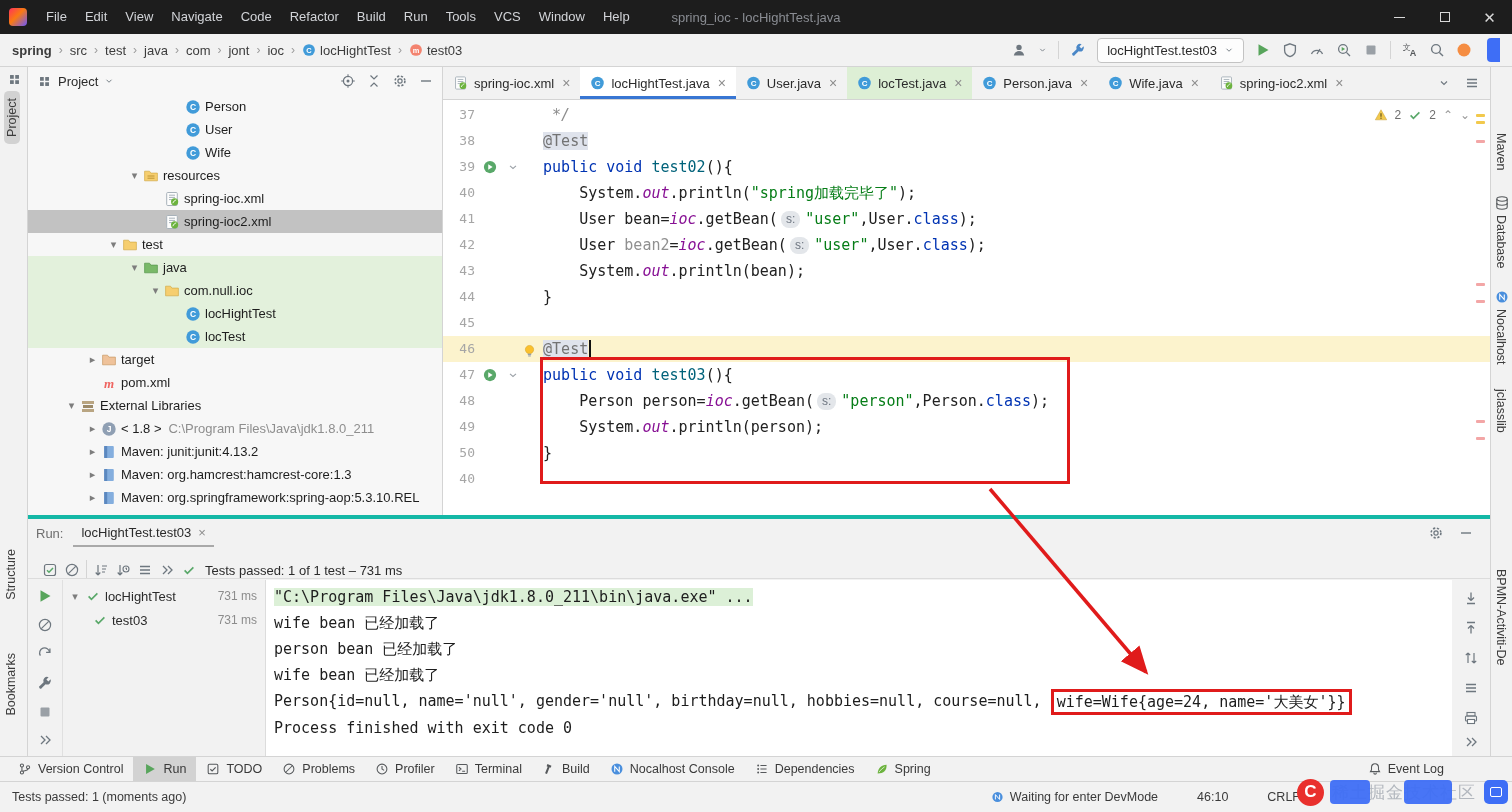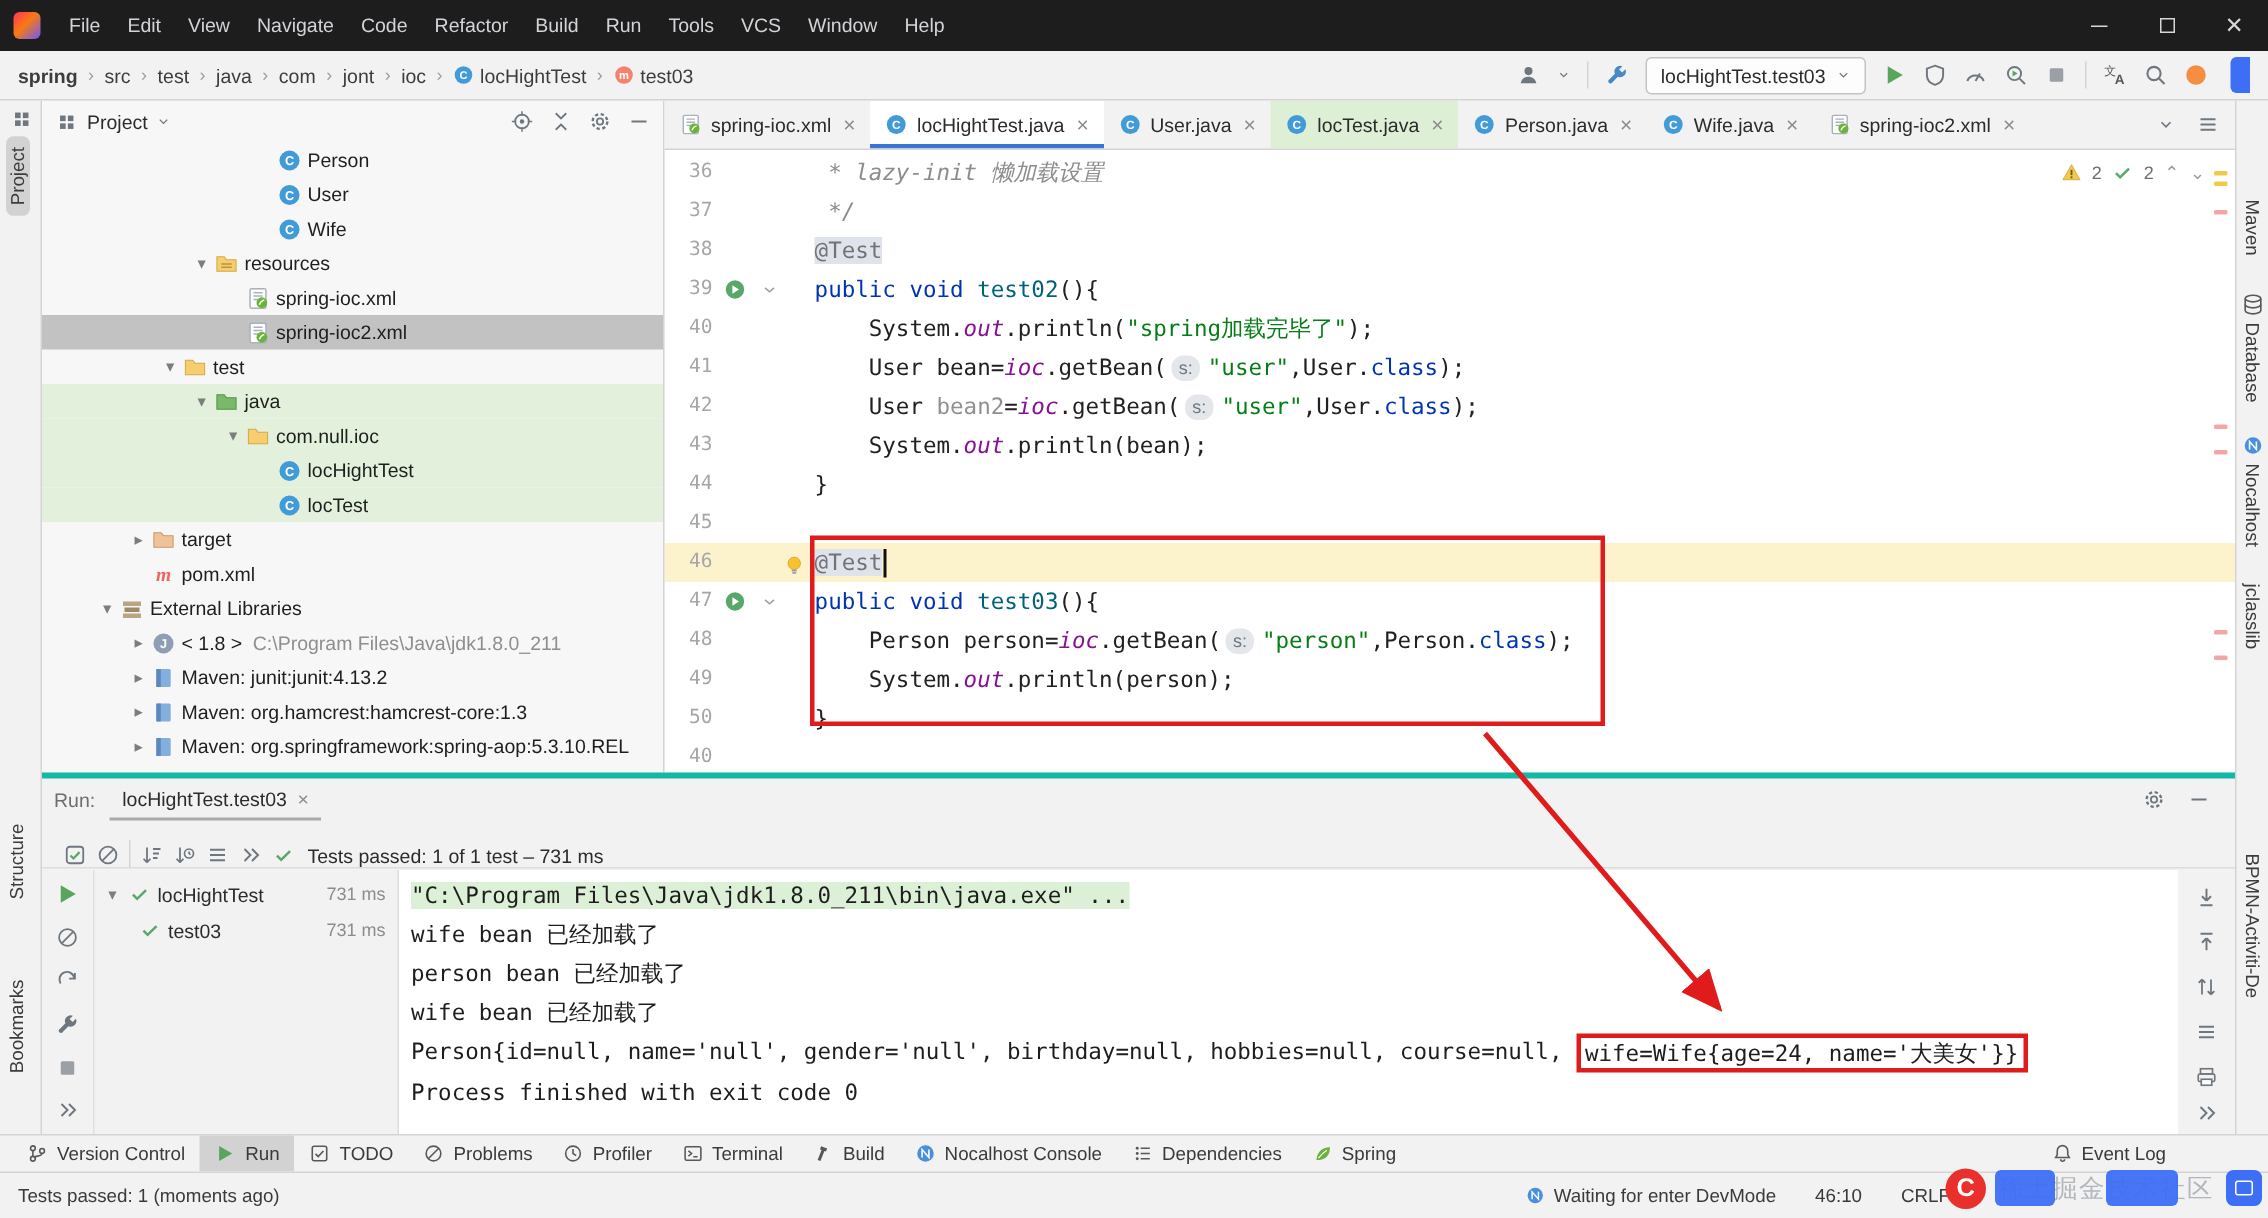--- a/index.html
+++ b/index.html
@@ -101,21 +101,21 @@
 .cmd-hl{background:#dcf0d7}
 .box-red{display:inline-block;border:3px solid var(--annotation-red,#e01b1b);padding:0 3px;line-height:20px;vertical-align:middle}
 .run-righticons{width:38px;flex:none;display:flex;flex-direction:column;align-items:center;gap:14px;padding-top:10px;position:relative}
 .run-righticons .bottom{position:absolute;bottom:6px}
 
 .bottombar{position:absolute;left:0;top:756px;width:100%;height:25px;background:#f2f2f2;border-top:1px solid #d4d4d4;display:flex;align-items:center;padding:0 8px;font-size:12.5px;color:#3a3a3a;z-index:4}
 .bb-item{display:flex;align-items:center;gap:6px;padding:0 10px;height:24px;cursor:default;white-space:nowrap}
 .bb-item.active{background:#d2d2d2}
 .bb-right{margin-left:auto;display:flex;align-items:center;gap:6px;padding-right:60px}
 .statusbar{position:absolute;left:0;top:781px;width:100%;height:31px;background:#f2f2f2;border-top:1px solid #d4d4d4;display:flex;align-items:center;font-size:12.5px;color:#3a3a3a;padding:0 12px;z-index:4}
-.sb-right{position:absolute;right:212px;display:flex;gap:26px;align-items:center}
+.sb-right{position:absolute;right:212px;display:flex;gap:39px;align-items:center}
 .sb-dev{display:flex;align-items:center;gap:6px}
 
 .overlay{position:absolute;inset:0;pointer-events:none;z-index:50}
 .anno-rect{position:absolute;border:3px solid var(--annotation-red,#e01b1b)}
 .anno-svg{position:absolute;left:0;top:0}
 .anno-svg line{stroke:var(--annotation-red,#e01b1b);stroke-width:3.5}
 .anno-svg .ah{fill:var(--annotation-red,#e01b1b)}
 .watermark{position:absolute;right:4px;bottom:2px;height:36px;display:flex;align-items:center;gap:8px;z-index:80}
 .wm-logo{width:27px;height:27px;border-radius:50%;background:#e9302d;color:#fff;font-weight:bold;display:flex;align-items:center;justify-content:center;font-size:17px;font-family:"Liberation Sans",sans-serif}
 .wm-text{font-size:17px;color:#b2b7be;letter-spacing:1px;position:relative;white-space:nowrap}
@@ -137,20 +137,21 @@
         <span class="menu-item">Navigate</span>
         <span class="menu-item">Code</span>
         <span class="menu-item">Refactor</span>
         <span class="menu-item">Build</span>
         <span class="menu-item">Run</span>
         <span class="menu-item">Tools</span>
         <span class="menu-item">VCS</span>
         <span class="menu-item">Window</span>
         <span class="menu-item">Help</span>
       </div>
+    <div class="tb-title">spring_ioc - locHightTest.java</div>
     <div class="win-btns">
       <span class="win-btn">
           <i class="glyph-min"></i>
         </span>
       <span class="win-btn">
           <i class="glyph-max"></i>
         </span>
       <span class="win-btn glyph-close">✕</span>
     </div>
   </div>
@@ -629,21 +630,20 @@
       <span class="ic">
           <svg width="16" height="16" viewBox="0 0 16 16" aria-hidden="true">
             <path d="M3 4.5h10M3 8h10M3 11.5h10" stroke="#6e777f" stroke-width="1.3"></path>
           </svg>
         </span>
     </div>
   </div>
 
   <div class="editor">
     <div class="elines" id="elines">
-        <div class="eline"><span class="lnum">36</span><span class="gslot"></span><span class="fslot"></span><span class="code"><span class="c-cmt">   * lazy-init 懒加载设置</span></span></div>
         <div class="eline"><span class="lnum">37</span><span class="gslot"></span><span class="fslot"></span><span class="code"><span class="c-cmt">   */</span></span></div>
         <div class="eline"><span class="lnum">38</span><span class="gslot"></span><span class="fslot"></span><span class="code"><span class="c-pln">  </span><span class="c-ann c-hl">@Test</span></span></div>
         <div class="eline"><span class="lnum">39</span><span class="gslot"><svg width="14" height="14" viewBox="0 0 16 16" aria-hidden="true">
               <circle cx="8" cy="8" r="7" fill="#59a869"></circle>
               <path d="M6 4.8l5 3.2-5 3.2z" fill="#fff"></path>
             </svg></span><span class="fslot"><svg width="12" height="12" viewBox="0 0 16 16" aria-hidden="true">
               <path d="M4 6.5l4 3.5 4-3.5" fill="none" stroke="#9aa0a6" stroke-width="1.4"></path>
             </svg></span><span class="code"><span class="c-pln">  </span><span class="c-kw">public</span><span class="c-pln"> </span><span class="c-kw">void</span><span class="c-pln"> </span><span class="c-mth">test02</span><span class="c-pln">(){</span></span></div>
         <div class="eline"><span class="lnum">40</span><span class="gslot"></span><span class="fslot"></span><span class="code"><span class="c-pln">      System.</span><span class="c-fld">out</span><span class="c-pln">.println(</span><span class="c-str">"spring加载完毕了"</span><span class="c-pln">);</span></span></div>
         <div class="eline"><span class="lnum">41</span><span class="gslot"></span><span class="fslot"></span><span class="code"><span class="c-pln">      User bean=</span><span class="c-fld">ioc</span><span class="c-pln">.getBean(</span><span class="hint-chip">s:</span><span class="c-str">"user"</span><span class="c-pln">,User.</span><span class="c-kw">class</span><span class="c-pln">);</span></span></div>

